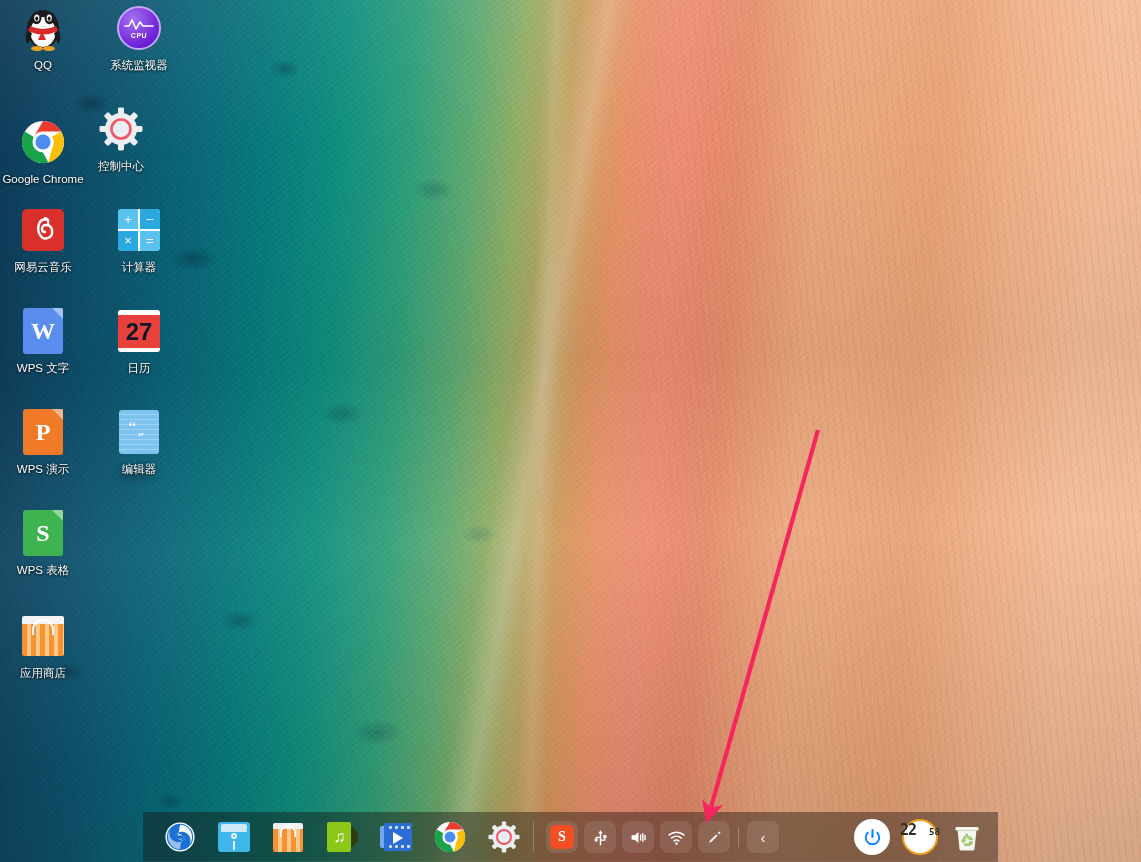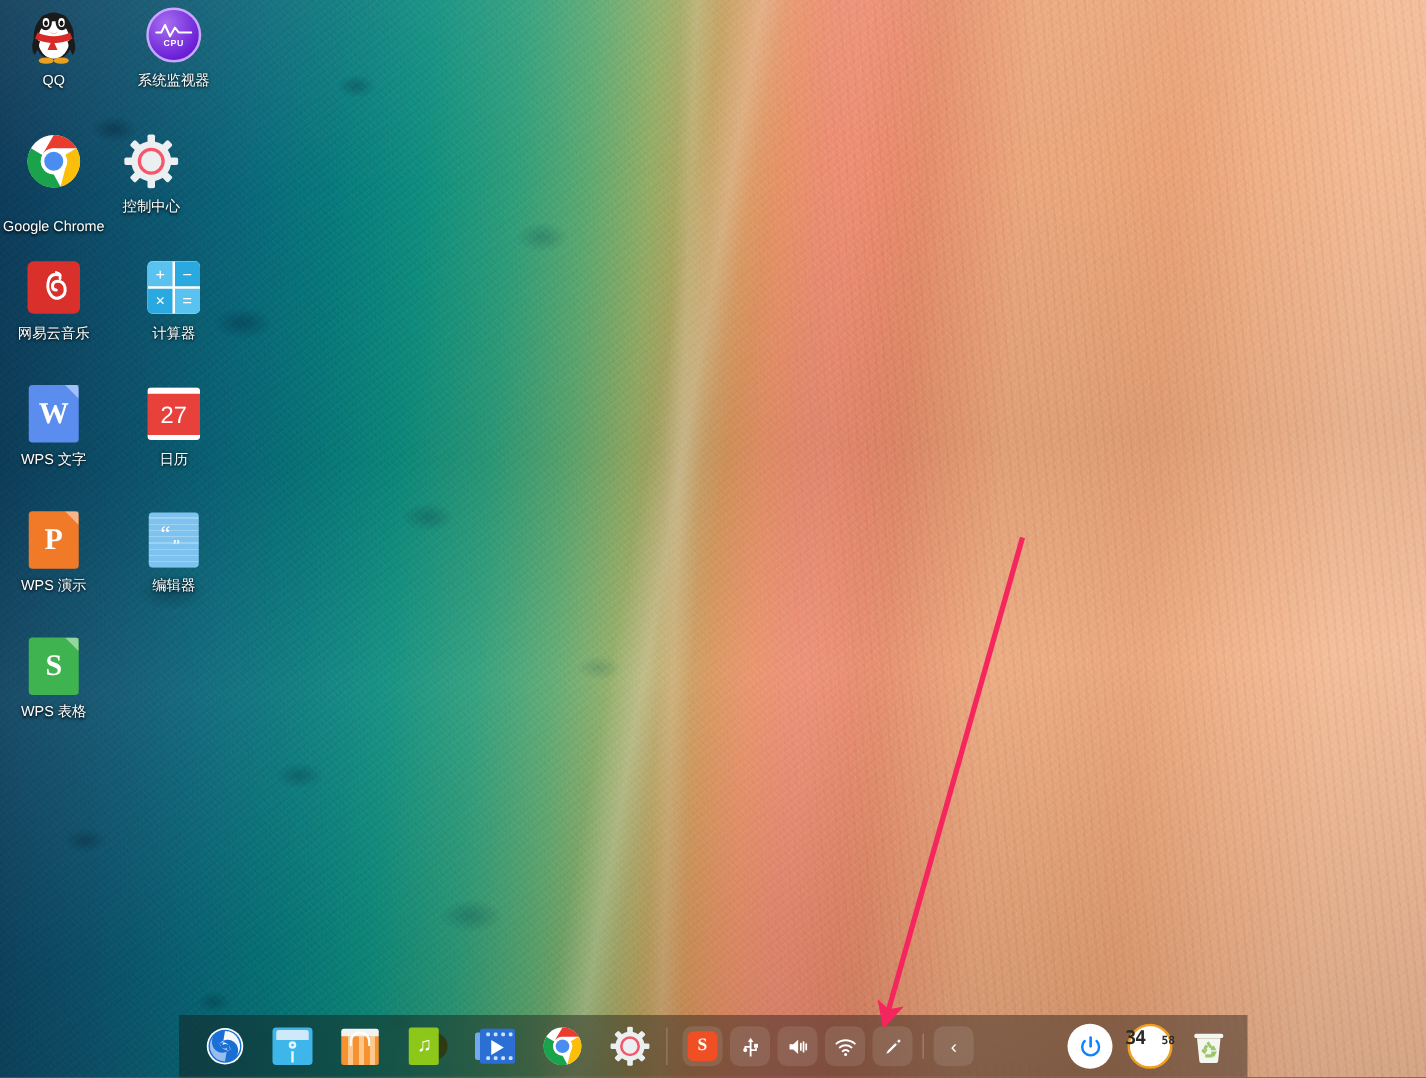--- a/index.html
+++ b/index.html
@@ -145,21 +145,21 @@
   .ic-doc .page { position:absolute; inset:0; border-radius:3px; }
   .ic-doc .fold { position:absolute; right:0; top:0; width:11px; height:11px;
     background:rgba(255,255,255,.45); clip-path:polygon(0 0,100% 100%,100% 0); }
   .ic-doc .ch { position:absolute; inset:0; display:flex; align-items:center; justify-content:center;
     color:#fff; font-size:24px; font-weight:bold; font-family:"Liberation Serif", serif; }
 
   .ic-cal { width:42px; height:42px; border-radius:3px; background:#e8413c; position:relative; overflow:hidden;
     display:flex; align-items:center; justify-content:center; }
   .ic-cal .bar { position:absolute; left:0; top:0; width:100%; height:5px; background:#fff; }
   .ic-cal .bar.bot { top:auto; bottom:0; height:4px; }
-  .ic-cal .num { font-size:19px; color:#ffffff; font-weight:400; line-height:1; margin-top:2px; }
+  .ic-cal .num { font-size:24px; color:#0f172a; font-weight:700; line-height:1; margin-top:2px; }
 
   .ic-edit { width:40px; height:44px; border-radius:3px;
     background:repeating-linear-gradient(#7ec3ef 0 4px, #9ed2f3 4px 5px);
     position:relative; display:flex; align-items:center; justify-content:center; }
 
   .ic-store { width:42px; height:40px; position:relative; }
   .ic-store .bag { position:absolute; left:0; bottom:0; width:100%; height:33px; border-radius:2px;
     background:repeating-linear-gradient(90deg,#f79232 0 5px,#fdc98a 5px 9px); }
   .ic-store .handle { position:absolute; left:50%; top:3px; width:22px; height:16px; transform:translateX(-50%);
     border:2px solid #fff; border-bottom:none; border-radius:11px 11px 0 0; }
@@ -281,21 +281,21 @@
           <path d="M38 26 q3 9 -1 13 q-3 -6 -4 -11z" fill="#1b1b1b"></path>
           <path d="M9 21 q13 6 26 0 l2 5 q-15 7 -30 0z" fill="#d62b28"></path>
           <path d="M21 26 l-4 9 8 0 z" fill="#d62b28"></path>
           <ellipse cx="16" cy="43.5" rx="6" ry="2.6" fill="#e8a020"></ellipse>
           <ellipse cx="28" cy="43.5" rx="6" ry="2.6" fill="#e8a020"></ellipse>
         </svg>
       </div>
       <div class="dlabel">QQ</div>
     </div>
 
-    <div class="dicon" style="left:0px; top:105px;gap:16px;">
+    <div class="dicon" style="left:0px; top:118px;">
       <div class="glyph">
         <svg class="ic-chrome" viewBox="0 0 44 44" style="border-radius:50%;background:none;">
           <circle cx="22" cy="22" r="21" fill="#fff"></circle>
           <path d="M22 1 A21 21 0 0 1 40.2 11.5 L22 11.5 A10.5 10.5 0 0 0 12.8 17 Z" fill="#ea3c2e"></path>
           <path d="M40.2 11.5 A21 21 0 0 1 27.4 42.4 L31.3 27.5 A10.5 10.5 0 0 0 31.2 16.8 Z" fill="#fbbf0a"></path>
           <path d="M27.4 42.4 A21 21 0 0 1 3.8 11.5 L12.8 17 A10.5 10.5 0 0 0 22 32.5 Z" fill="#1aa34a"></path>
           <circle cx="22" cy="22" r="10.2" fill="#fff"></circle>
           <circle cx="22" cy="22" r="7.6" fill="#4a8cf0"></circle>
         </svg>
       </div>
@@ -398,20 +398,30 @@
       <div class="glyph">
         <div class="ic-doc">
           <div class="page" style="background:#3eb34f;"></div>
           <div class="fold"></div>
           <div class="ch">S</div>
         </div>
       </div>
       <div class="dlabel">WPS 表格</div>
     </div>
 
+    <div class="dicon" style="left:0px; top:612px;">
+      <div class="glyph">
+        <div class="ic-store">
+          <div class="bag"></div>
+          <div class="top"></div>
+          <div class="handle"></div>
+        </div>
+      </div>
+      <div class="dlabel">应用商店</div>
+    </div>
 
 
   </div>
 
   <div id="taskbar">
 
     <div class="tb-apps">
 
       <div class="tb-item">
         <div class="ticon">
@@ -561,21 +571,21 @@
     <div class="tb-right">
 
       <div class="pwr-btn">
         <svg viewBox="0 0 24 24" width="21" height="21">
           <path d="M12 3.5 v8" stroke="#0a84ff" stroke-width="2.4" stroke-linecap="round" fill="none"></path>
           <path d="M6.6 6.6 a7.7 7.7 0 1 0 10.8 0" stroke="#0a84ff" stroke-width="2.2" fill="none" stroke-linecap="round"></path>
         </svg>
       </div>
 
       <div class="clock-btn">
-        <span class="hh">34</span>
+        <span class="hh">22</span>
         <span class="mm">58</span>
       </div>
 
       <div class="trash-btn">
         <svg viewBox="0 0 30 30" width="30" height="30">
           <rect x="3.5" y="5" width="23" height="3.4" rx="1.2" fill="#f4f7ef"></rect>
           <path d="M5.6 8.6 h18.8 l-1.9 18.4 a1.6 1.6 0 0 1 -1.6 1.4 h-11.8 a1.6 1.6 0 0 1 -1.6 -1.4 Z" fill="#f4f7ef"></path>
           <path d="M15 11.5 l3.2 3.2 h-1.9 v3.2 h3.2 v-2 l3.2 3.2 -3.2 3.2 v-2 h-6.1 v-5.6 h-1.6 z" fill="#9cc76a" opacity=".0"></path>
           <g fill="#9cc76a">
             <path d="M15 11 l2.8 4.6 -2 1.2 -2.6 -4.4 z"></path>

